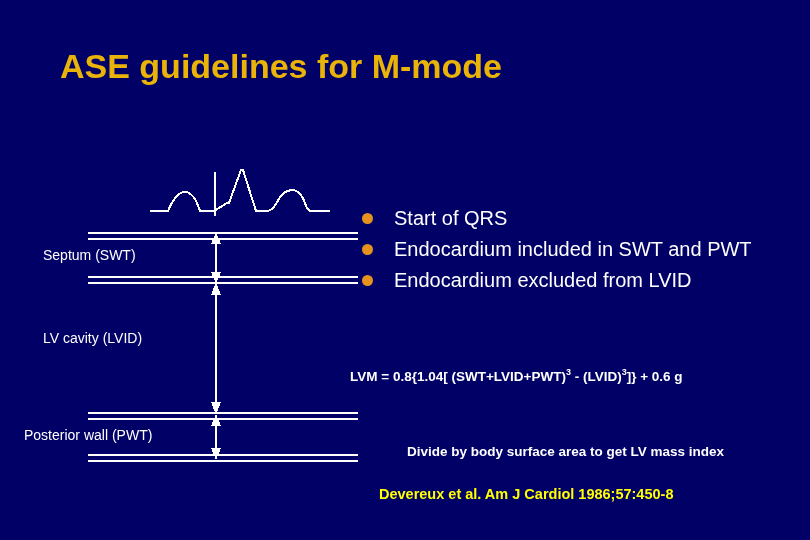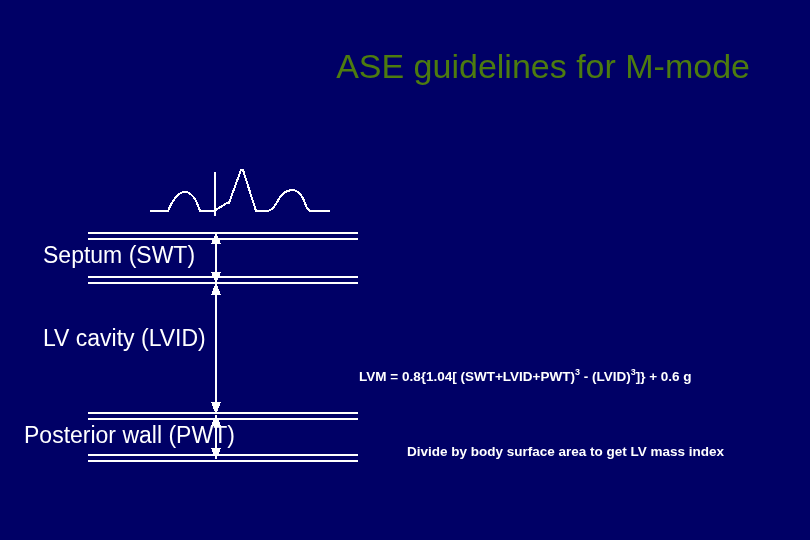--- a/index.html
+++ b/index.html
@@ -14,43 +14,43 @@
     background: #000066;
     overflow: hidden;
     font-family: "Liberation Sans", sans-serif;
     -webkit-font-smoothing: antialiased;
   }
   #title {
     position: absolute;
     left: 60px;
     top: 44px;
     width: 690px;
-    text-align: right;
-    color: #4d7c0f;
+    text-align: left;
+    color: #eab308;
     font-size: 34px;
     line-height: 45px;
-    font-weight: normal;
+    font-weight: bold;
     letter-spacing: 0px;
   }
   #title .tline { display: block; }
 
   
   #diagram {
     position: absolute;
     left: 0;
     top: 0;
     width: 400px;
     height: 500px;
   }
   #diagram svg { display: block; }
 
   .diag-label {
     position: absolute;
     color: #ffffff;
-    font-size: 23px;
+    font-size: 14px;
     line-height: 20px;
     white-space: nowrap;
   }
   #label-septum { left: 43px; top: 245px; }
   #label-lvid   { left: 43px; top: 328px; }
   #label-pwt    { left: 24px; top: 425px; }
 
   
   #bullets {
     position: absolute;
@@ -81,21 +81,21 @@
   }
 
   
   .small-note {
     position: absolute;
     color: #ffffff;
     font-weight: bold;
     white-space: nowrap;
   }
   #formula {
-    left: 359px;
+    left: 350px;
     top: 367px;
     font-size: 13.5px;
   }
   #formula sup {
     font-size: 9px;
     vertical-align: super;
     font-weight: bold;
   }
   #bsa-note {
     left: 379px;
@@ -172,19 +172,34 @@
         </g>
 
       </g>
     </svg>
 
     <div class="diag-label" id="label-septum">Septum (SWT)</div>
     <div class="diag-label" id="label-pwt">Posterior wall (PWT)</div>
     <div class="diag-label" id="label-lvid">LV cavity (LVID)</div>
   </div>
 
+  <div id="bullets">
+    <div class="bullet-row">
+      <span class="bullet-dot"></span>
+      <span class="bullet-text">Start of QRS</span>
+    </div>
+    <div class="bullet-row">
+      <span class="bullet-dot"></span>
+      <span class="bullet-text">Endocardium included in SWT and PWT</span>
+    </div>
+    <div class="bullet-row">
+      <span class="bullet-dot"></span>
+      <span class="bullet-text">Endocardium excluded from LVID</span>
+    </div>
+  </div>
 
   <div class="small-note" id="formula"><span>LVM = 0.8{1.04[ (SWT+LVID+PWT)</span><sup>3</sup><span> - (LVID)</span><sup>3</sup><span>]} + 0.6 g</span></div>
 
   <div class="small-note" id="bsa-note">Divide by body surface area to get LV mass index</div>
 
+  <div id="citation">Devereux et al. Am J Cardiol 1986;57:450-8</div>
 
 </div>
 
 </body></html>

